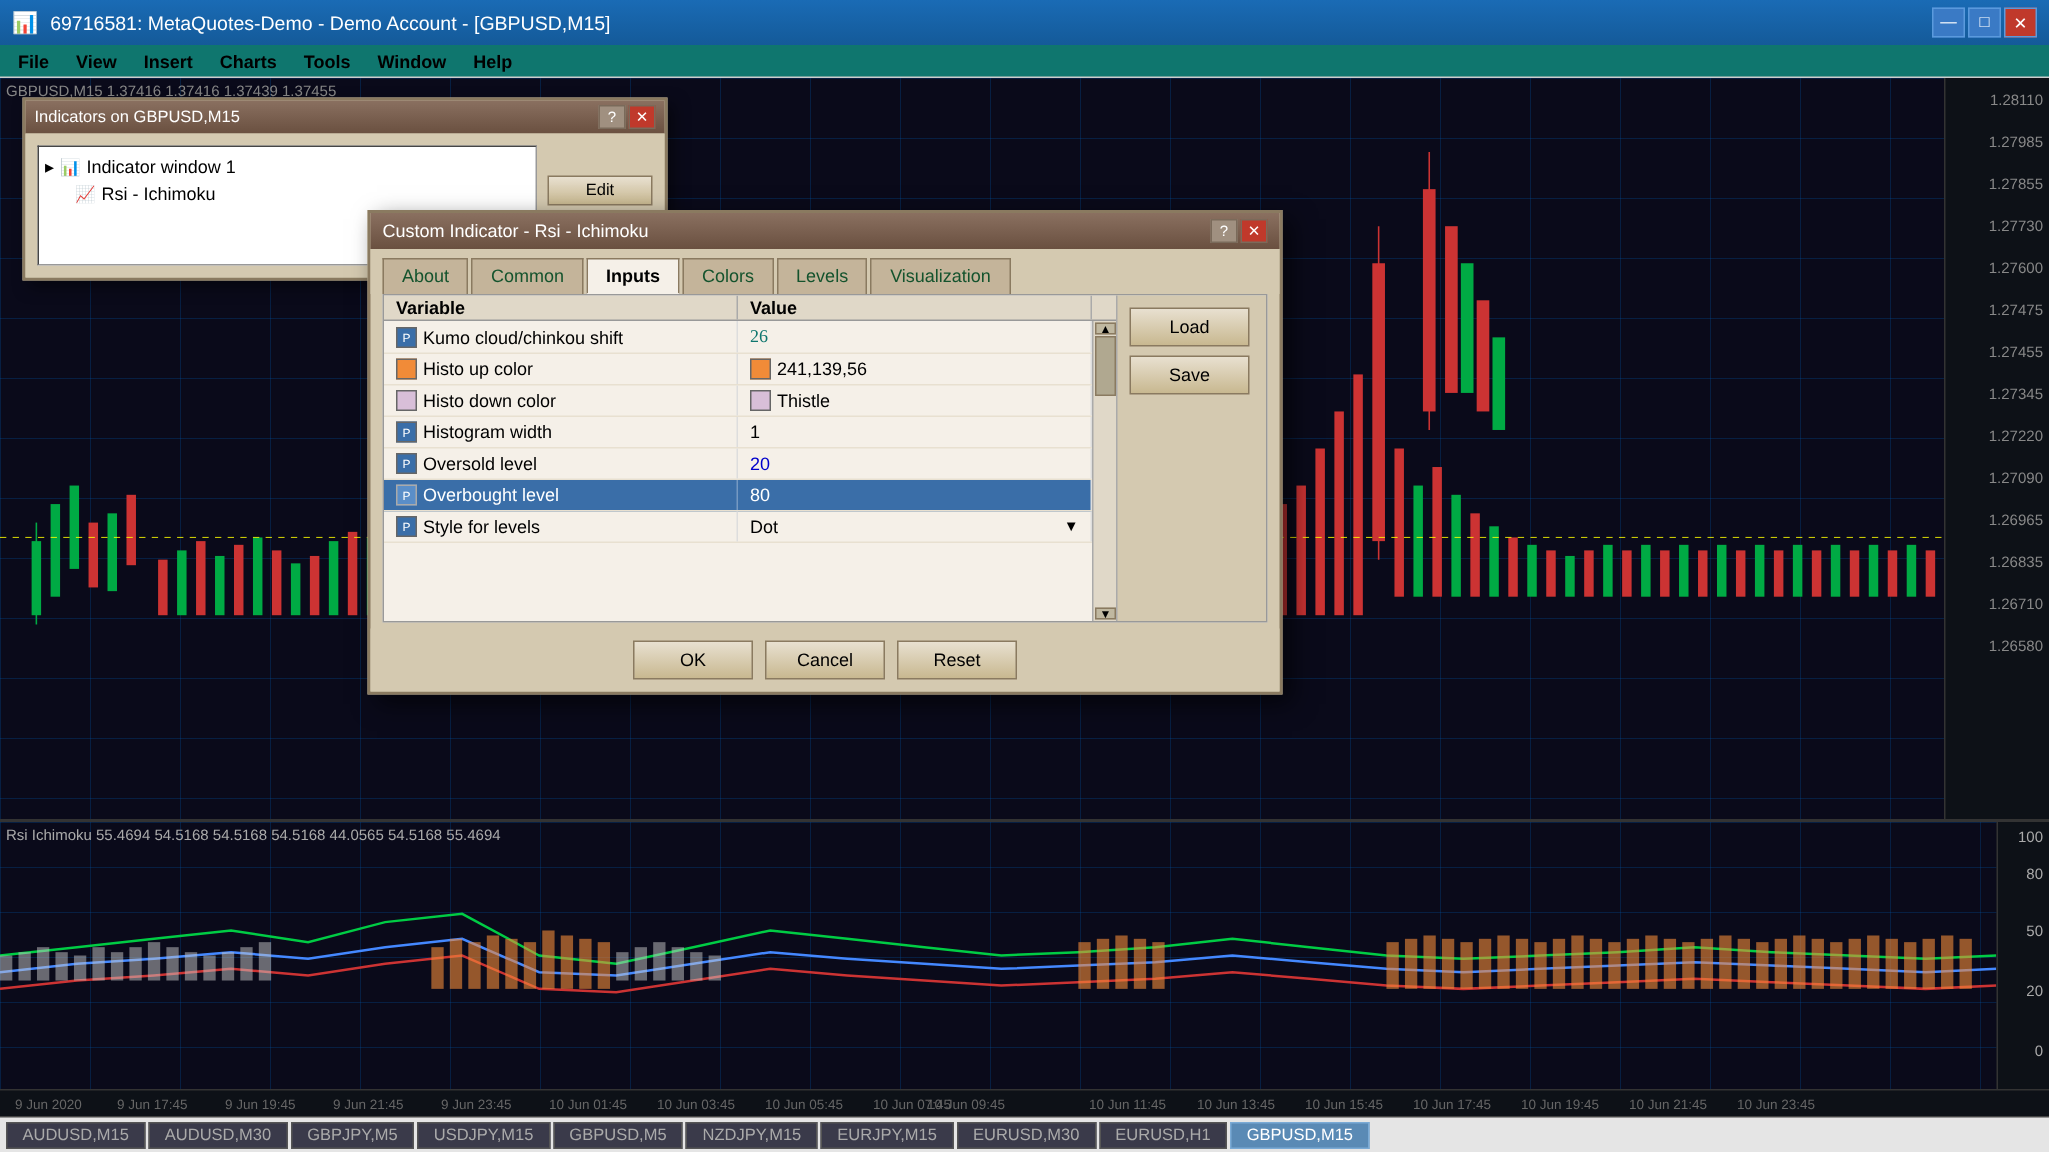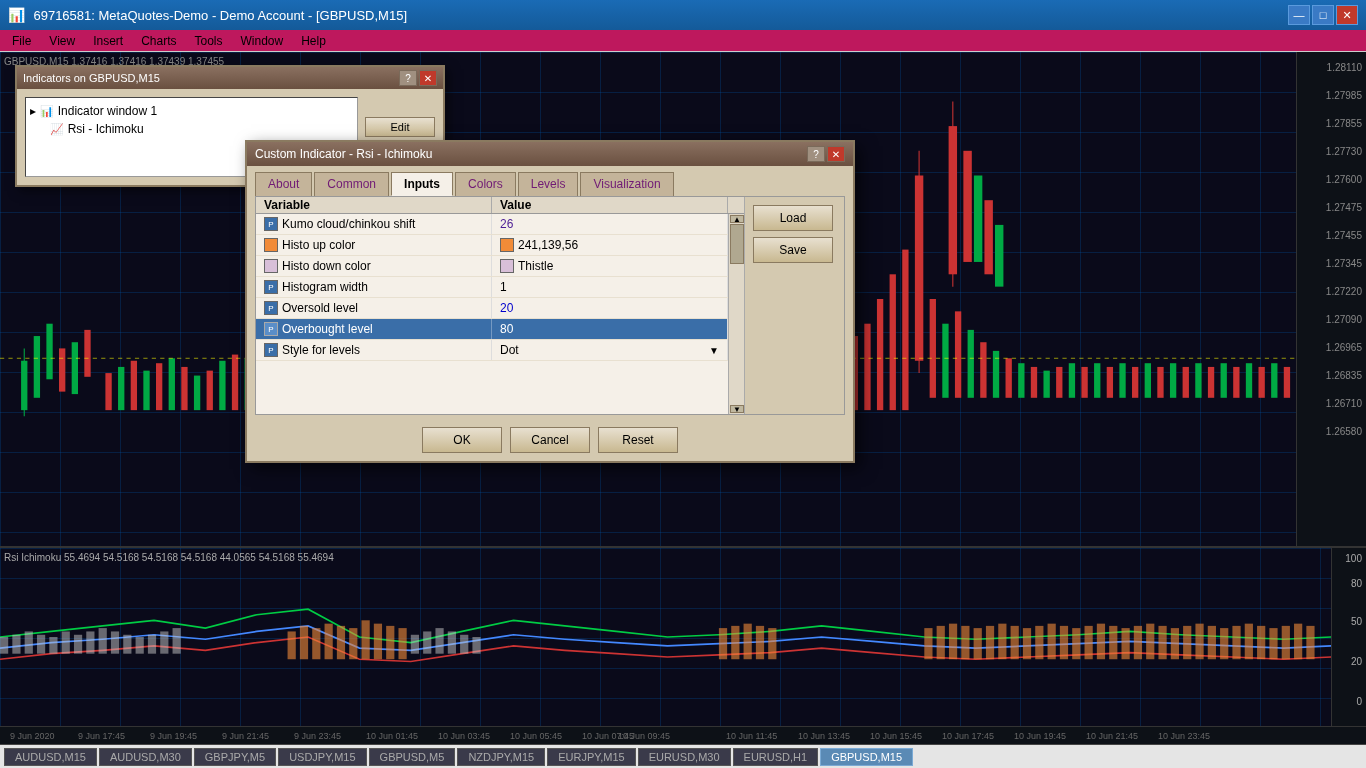--- a/index.html
+++ b/index.html
@@ -24,27 +24,28 @@
       border: 1px solid #5a9add;
       color: white;
       font-size: 11px;
       cursor: pointer;
       display: flex; align-items: center; justify-content: center;
     }
     .title-btn.close { background: #c0392b; }
 
     
     .menu-bar {
-      background: #be185d;
+      background: #0f766e;
       height: 22px;
       display: flex;
       align-items: center;
       padding: 0 4px;
       border-bottom: 1px solid #ccc;
       gap: 2px;
+      font-weight: bold;
     }
     .menu-item {
       padding: 2px 8px;
       cursor: pointer;
       font-size: 12px;
       color: #000;
     }
 
     
     .chart-grid {
@@ -174,21 +175,21 @@
       gap: 2px;
       background: #d4c9b0;
     }
     .tab {
       padding: 4px 12px;
       background: #c4b49a;
       border: 1px solid #8a7a60;
       border-bottom: none;
       cursor: pointer;
       font-size: 12px;
-      color: #701a75;
+      color: #14532d;
     }
     .tab.active {
       background: #f5f0e8;
       border-bottom: 1px solid #f5f0e8;
       color: #000;
       font-weight: bold;
     }
     .table-header {
       display: grid;
       grid-template-columns: 1fr 1fr 16px;
@@ -688,21 +689,21 @@
         <div style="width:16px;"></div>
       </div>
 
       <div class="table-body" style="position:relative; padding-right:16px;">
 
         <div class="table-row">
           <div class="td">
             <span style="width:14px;height:14px;background:#3a6ea8;border:1px solid #666;display:inline-block;font-size:8px;color:white;text-align:center;line-height:14px;">P</span>
             <span>Kumo cloud/chinkou shift</span>
           </div>
-          <div class="td" style="color:#4c1d95;">26</div>
+          <div class="td" style="color:#0f766e;font-family:Liberation Serif, serif;">26</div>
         </div>
 
         <div class="table-row">
           <div class="td">
             <span style="width:14px;height:14px;background:#F18B38;border:1px solid #666;display:inline-block;"></span>
             <span>Histo up color</span>
           </div>
           <div class="td">
             <span style="width:14px;height:14px;background:#F18B38;border:1px solid #666;display:inline-block;"></span>
             241,139,56

